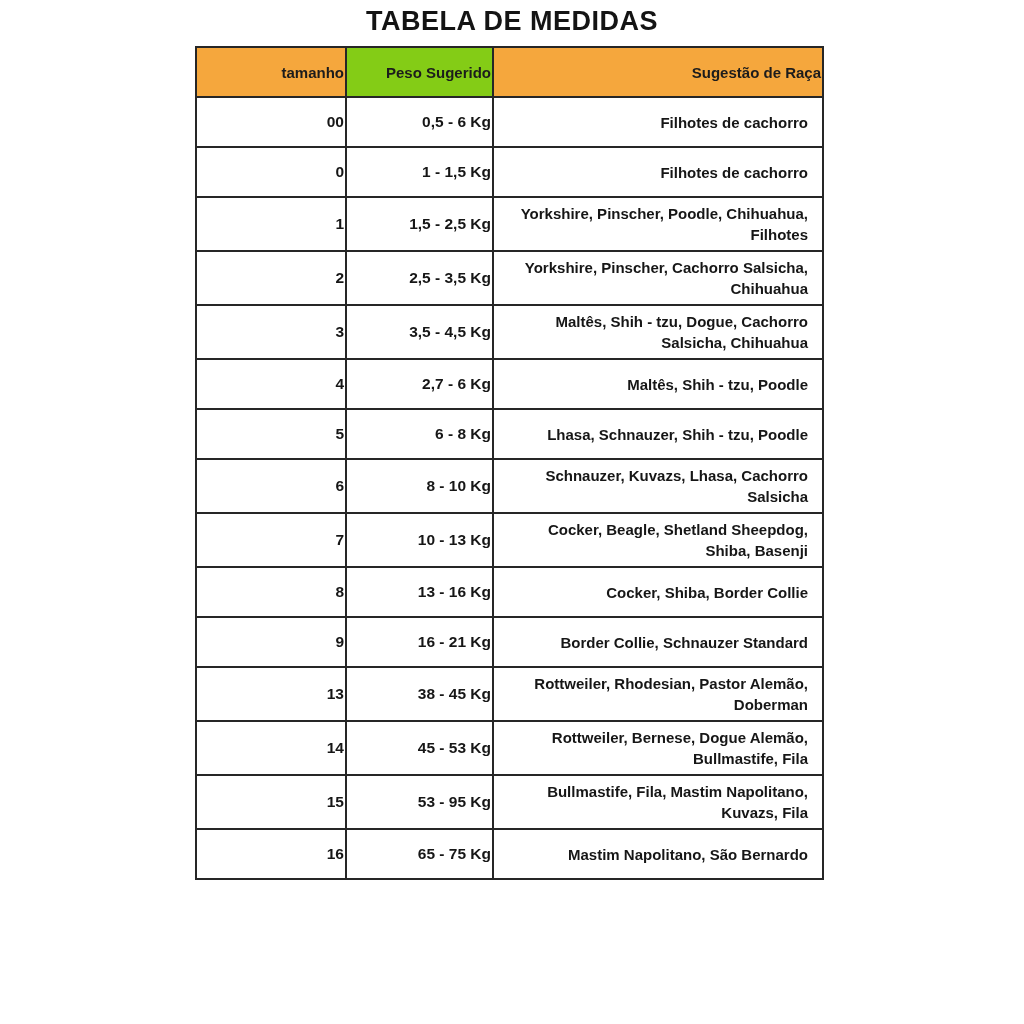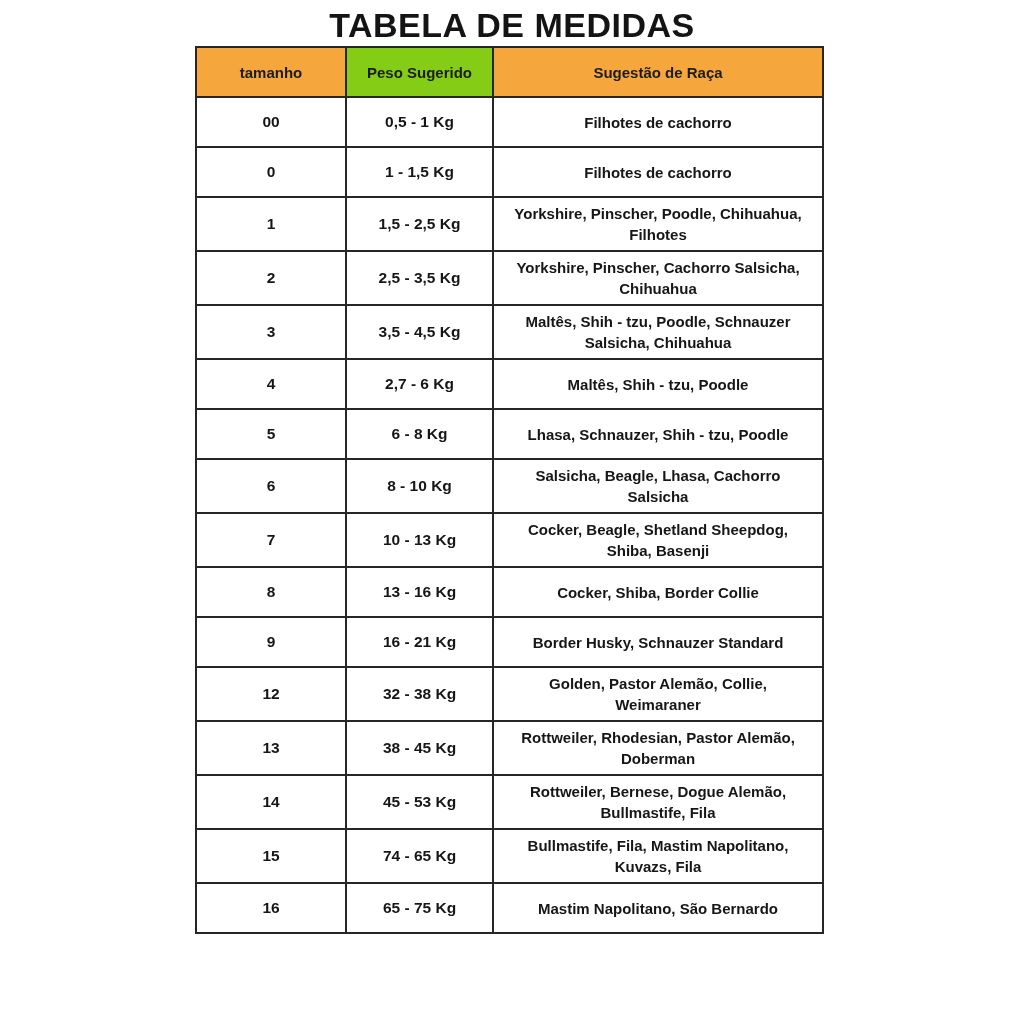--- a/index.html
+++ b/index.html
@@ -18,37 +18,37 @@
     background: #ffffff;
     overflow: hidden;
   }
   .page-title {
     position: absolute;
     top: 6px;
     left: 0;
     width: 100%;
     margin: 0;
     text-align: center;
-    font-size: 34px;
+    font-size: 27px;
     font-weight: 800;
     letter-spacing: 0.5px;
     color: #141414;
   }
   table.size-table {
     position: absolute;
     left: 195px;
     top: 46px;
     width: 627px;
     border-collapse: collapse;
     table-layout: fixed;
   }
   table.size-table th,
   table.size-table td {
     border: 2px solid #262626;
-    text-align: center;
+    text-align: right;
     vertical-align: middle;
     font-weight: bold;
     color: #161616;
   }
   table.size-table thead th {
     background: #F5A73D;
     height: 46px;
     font-size: 15px;
     color: #1c1c1c;
   }
@@ -78,91 +78,86 @@
     <thead>
       <tr>
         <th style="background: rgb(245, 167, 61);">tamanho</th>
         <th style="background: #84cc16;">Peso Sugerido</th>
         <th style="background: rgb(245, 167, 61); margin-left: 28px;">Sugestão de Raça</th>
       </tr>
     </thead>
     <tbody id="table-body">
         <tr>
           <td class="cell-size">00</td>
-          <td class="cell-weight">0,5 - 1 Kg</td>
+          <td class="cell-weight">0,5 - 6 Kg</td>
           <td class="cell-breeds">Filhotes de cachorro</td>
         </tr>
         <tr>
           <td class="cell-size">0</td>
           <td class="cell-weight">1 - 1,5 Kg</td>
           <td class="cell-breeds">Filhotes de cachorro</td>
         </tr>
         <tr>
           <td class="cell-size">1</td>
           <td class="cell-weight">1,5 - 2,5 Kg</td>
           <td class="cell-breeds">Yorkshire, Pinscher, Poodle, Chihuahua, Filhotes</td>
         </tr>
         <tr>
           <td class="cell-size">2</td>
           <td class="cell-weight">2,5 - 3,5 Kg</td>
           <td class="cell-breeds">Yorkshire, Pinscher, Cachorro Salsicha, Chihuahua</td>
         </tr>
         <tr>
           <td class="cell-size">3</td>
           <td class="cell-weight">3,5 - 4,5 Kg</td>
-          <td class="cell-breeds">Maltês, Shih - tzu, Poodle, Schnauzer Salsicha, Chihuahua</td>
+          <td class="cell-breeds">Maltês, Shih - tzu, Dogue, Cachorro Salsicha, Chihuahua</td>
         </tr>
         <tr>
           <td class="cell-size">4</td>
           <td class="cell-weight">2,7 - 6 Kg</td>
           <td class="cell-breeds">Maltês, Shih - tzu, Poodle</td>
         </tr>
         <tr>
           <td class="cell-size">5</td>
           <td class="cell-weight">6 - 8 Kg</td>
           <td class="cell-breeds">Lhasa, Schnauzer, Shih - tzu, Poodle</td>
         </tr>
         <tr>
           <td class="cell-size">6</td>
           <td class="cell-weight">8 - 10 Kg</td>
-          <td class="cell-breeds">Salsicha, Beagle, Lhasa, Cachorro Salsicha</td>
+          <td class="cell-breeds">Schnauzer, Kuvazs, Lhasa, Cachorro Salsicha</td>
         </tr>
         <tr>
           <td class="cell-size">7</td>
           <td class="cell-weight">10 - 13 Kg</td>
           <td class="cell-breeds">Cocker, Beagle, Shetland Sheepdog, Shiba, Basenji</td>
         </tr>
         <tr>
           <td class="cell-size">8</td>
           <td class="cell-weight">13 - 16 Kg</td>
           <td class="cell-breeds">Cocker, Shiba, Border Collie</td>
         </tr>
         <tr>
           <td class="cell-size">9</td>
           <td class="cell-weight">16 - 21 Kg</td>
-          <td class="cell-breeds">Border Husky, Schnauzer Standard</td>
-        </tr>
-        <tr>
-          <td class="cell-size">12</td>
-          <td class="cell-weight">32 - 38 Kg</td>
-          <td class="cell-breeds">Golden, Pastor Alemão, Collie, Weimaraner</td>
+          <td class="cell-breeds">Border Collie, Schnauzer Standard</td>
         </tr>
         <tr>
           <td class="cell-size">13</td>
           <td class="cell-weight">38 - 45 Kg</td>
           <td class="cell-breeds">Rottweiler, Rhodesian, Pastor Alemão, Doberman</td>
         </tr>
         <tr>
           <td class="cell-size">14</td>
           <td class="cell-weight">45 - 53 Kg</td>
           <td class="cell-breeds">Rottweiler, Bernese, Dogue Alemão, Bullmastife, Fila</td>
         </tr>
         <tr>
           <td class="cell-size">15</td>
-          <td class="cell-weight">74 - 65 Kg</td>
+          <td class="cell-weight">53 - 95 Kg</td>
           <td class="cell-breeds">Bullmastife, Fila, Mastim Napolitano, Kuvazs, Fila</td>
         </tr>
         <tr>
           <td class="cell-size">16</td>
           <td class="cell-weight">65 - 75 Kg</td>
           <td class="cell-breeds">Mastim Napolitano, São Bernardo</td>
         </tr>
       </tbody>
   </table>
 </div>

